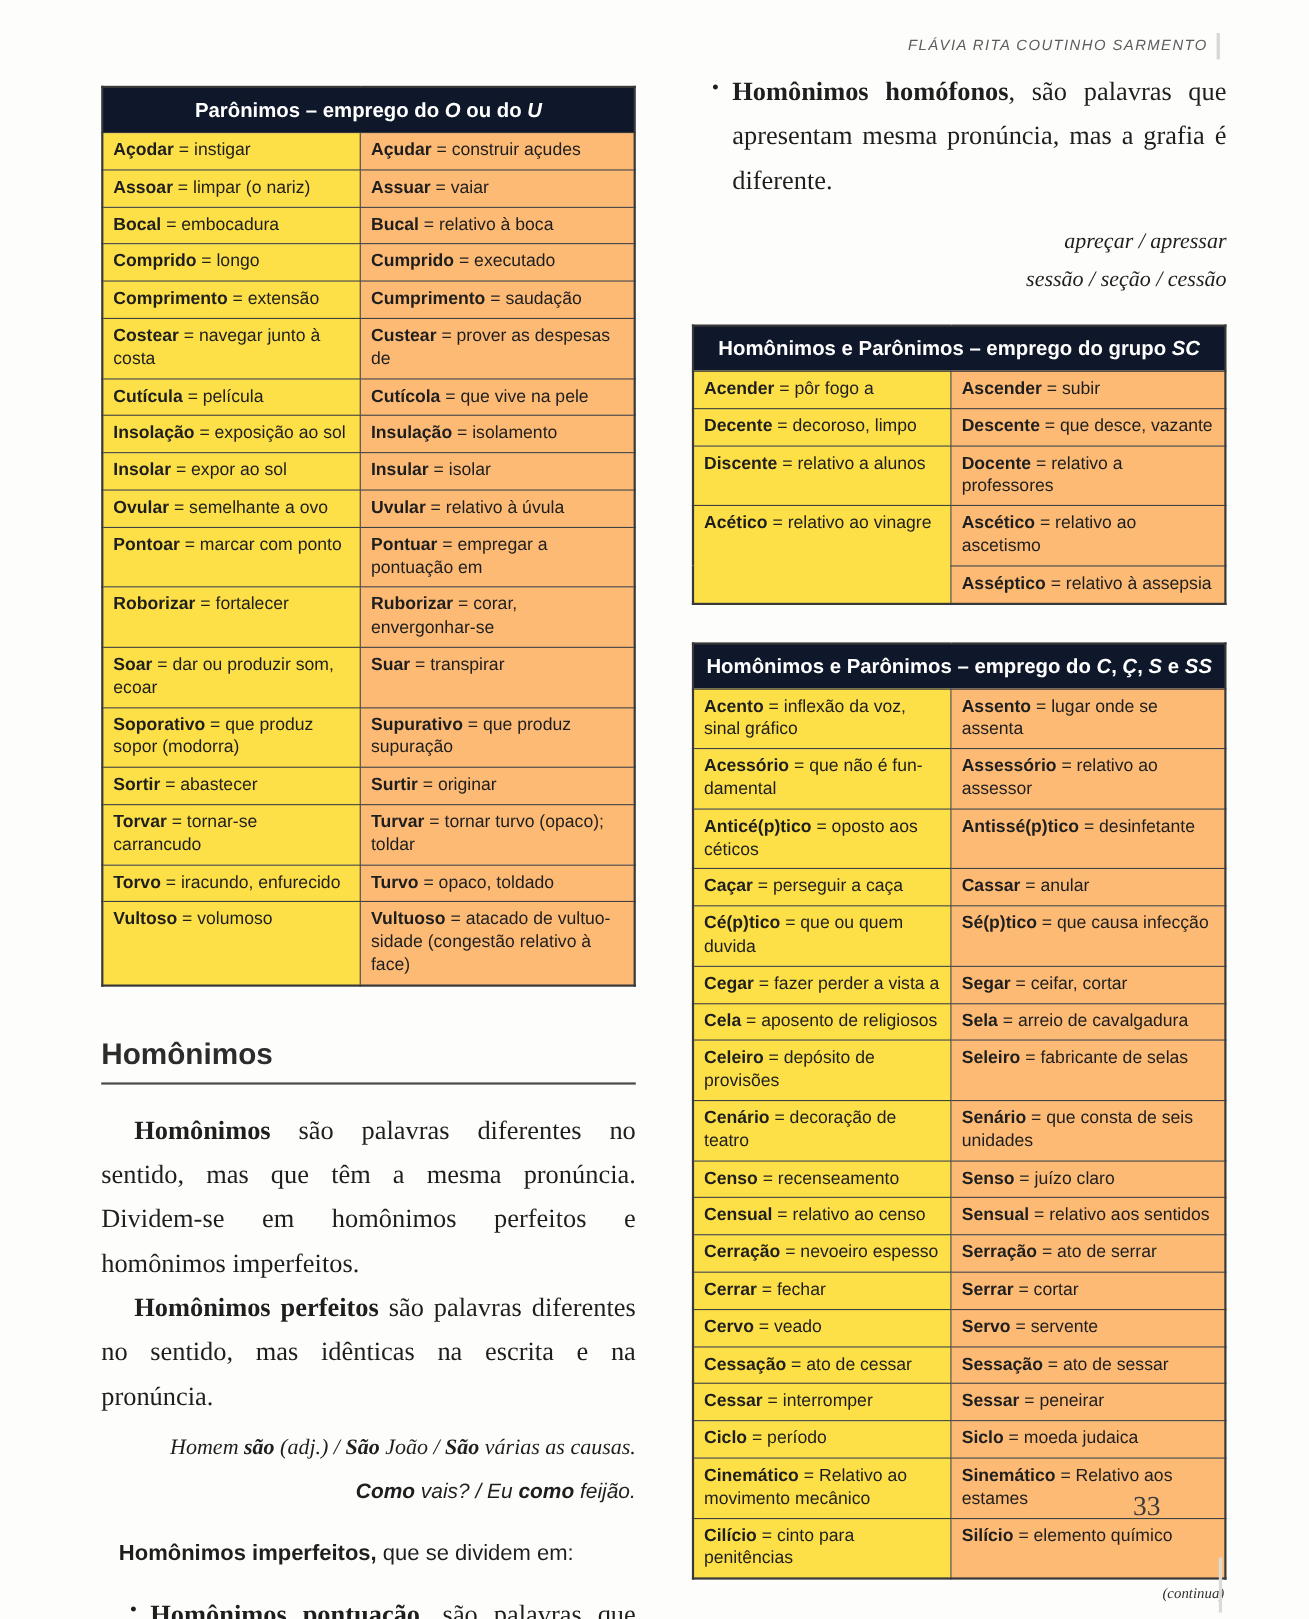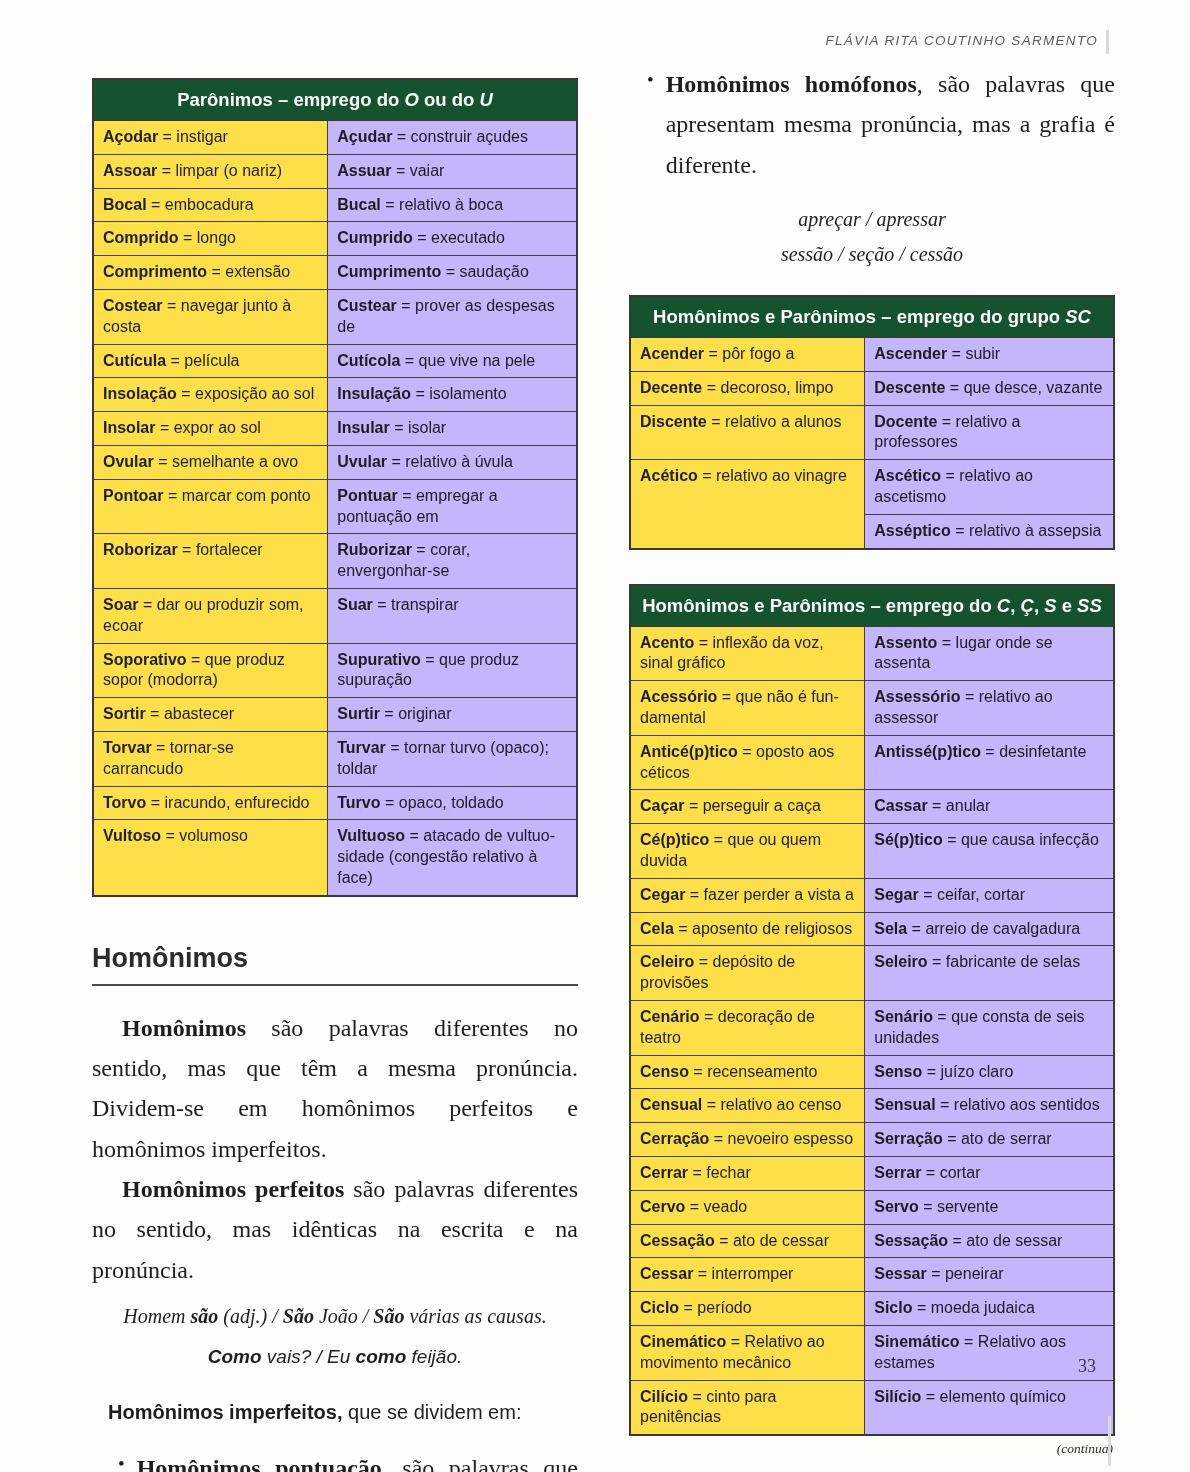--- a/index.html
+++ b/index.html
@@ -13,52 +13,52 @@
   .running-head{position:absolute;top:33px;left:0;width:1098px;text-align:right;
       font-size:13.5px;letter-spacing:1.3px;color:#5c5c5e;font-style:italic;}
   .headbar{position:absolute;left:1106px;top:30px;width:3px;height:24px;background:#d8d8d3;}
 
   
   .colL{position:absolute;left:92px;top:78px;width:486px;}
   .colR{position:absolute;left:629px;top:64px;width:486px;}
 
   
   table.tbl{width:100%;border-collapse:collapse;border:2px solid #383838;}
-  table.tbl th{background:#14532d;color:#fff;font-size:18.5px;font-weight:bold;
+  table.tbl th{background:#0f172a;color:#fff;font-size:18.5px;font-weight:bold;
       padding:8px 6px;line-height:1.3;border:1.5px solid #383838;text-align:center;}
   table.tbl td{border:1.5px solid #414141;font-size:16px;line-height:1.3;
       padding:6px 9px;vertical-align:top;}
   td.l{background:#fde047;width:48.5%;}
-  td.r{background:#c4b5fd;}
+  td.r{background:#fdba74;}
   .term{font-weight:bold;}
   .t2{margin-top:26px;}
   .t3{margin-top:34px;}
   .t1 td, .t2 td{padding:8px 9px;}
 
   
   .h{font-size:27px;font-weight:bold;color:#2c2c2c;margin:46px 0 22px 0;
      padding-bottom:10px;border-bottom:2px solid #4a4a4a;font-family:"Liberation Sans",sans-serif;}
   .serif{font-family:"Liberation Serif",serif;}
   .para{font-family:Liberation Serif, serif;font-size:24px;line-height:1.68;
         text-align:justify;margin:0;}
   .ind{text-indent:30px;}
-  .ex{text-align:center;font-style:italic;font-size:20px;line-height:1.45;margin:12px 0;}
+  .ex{text-align:right;font-style:italic;font-size:20px;line-height:1.45;margin:12px 0;}
   .ex.sans{font-family:"Liberation Sans",sans-serif;font-size:19px;}
   .sub{font-size:20px;margin:30px 0 14px 16px;font-family:"Liberation Sans",sans-serif;}
   .bullet{display:flex;gap:12px;padding-left:26px;margin:24px 0 18px 0;}
   .bullet .dot{font-family:"Liberation Serif",serif;font-size:19px;line-height:1.7;}
   .bullet .para{flex:1;}
   .colR .bullet{padding-left:18px;margin:0 0 20px 0;}
   .tight{margin:6px 0;}
 
   
   .continua{text-align:right;font-family:"Liberation Serif",serif;font-style:italic;
       font-size:13.5px;color:#2f2f2f;margin:5px 2px 0 0;}
-  .pagenum{position:absolute;top:1356px;left:1030px;width:66px;text-align:right;
-      font-family:"Liberation Serif",serif;font-size:18px;color:#3b3b3b;}
+  .pagenum{position:absolute;top:1356px;left:1030px;width:66px;
+      font-family:"Liberation Serif",serif;font-size:25px;color:#3b3b3b;}
   .pagebar{position:absolute;left:1108px;top:1416px;width:3px;height:50px;background:#dcdcd7;}
 </style>
 </head>
 <body>
 
 <div class="page">
 
   <div class="running-head">
     <span>FLÁVIA RITA COUTINHO SARMENTO</span>
   </div>

